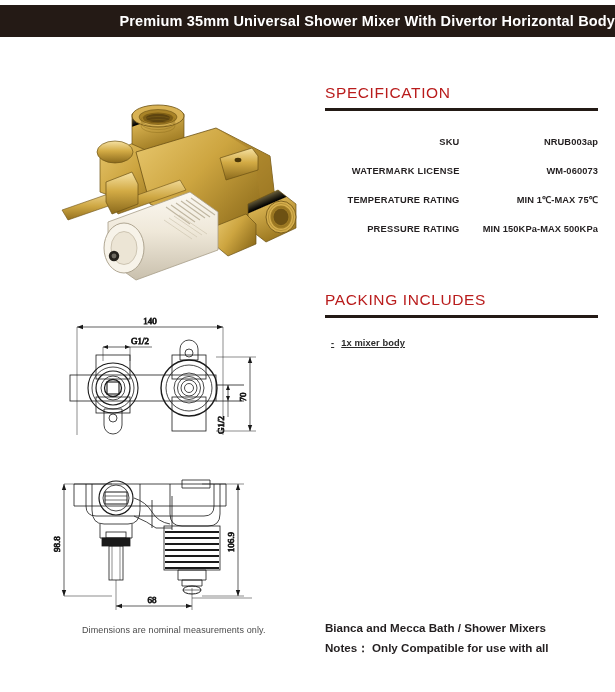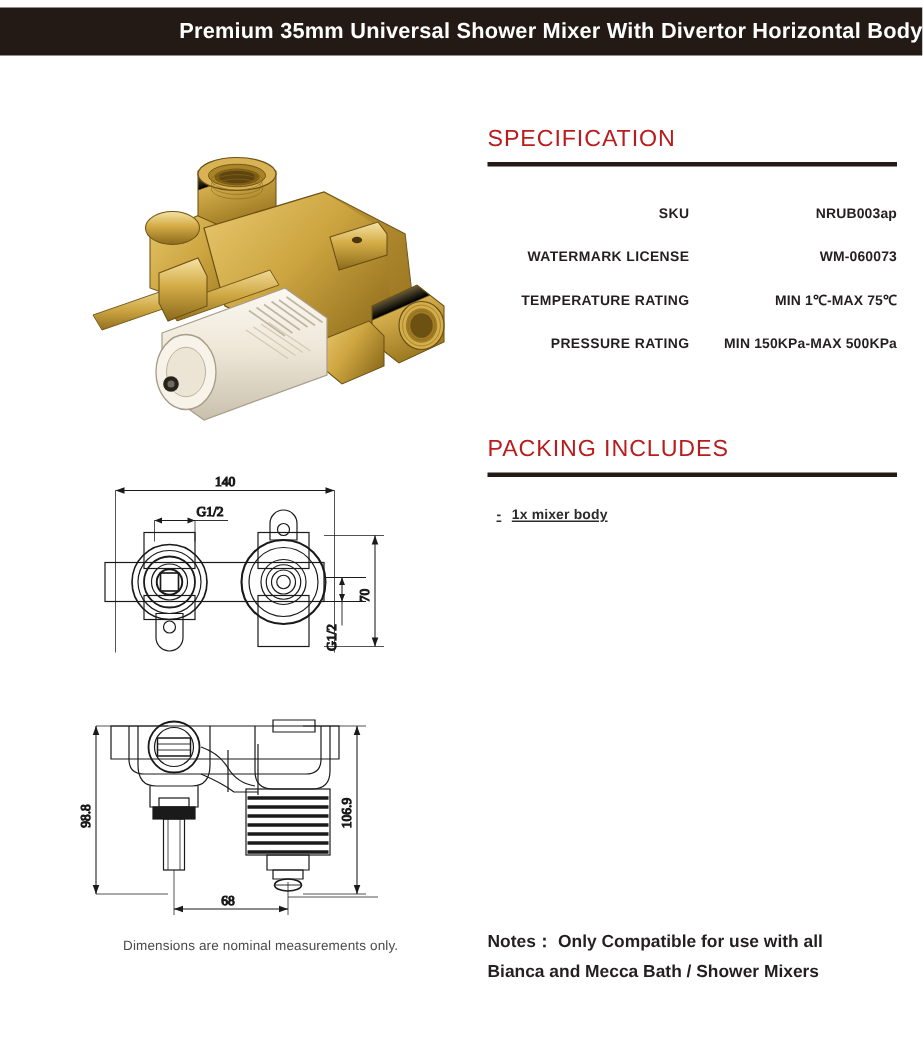--- a/index.html
+++ b/index.html
@@ -299,22 +299,22 @@
     <div class="section-rule"></div>
     <ul class="packing-list">
       <li>
         <span class="dash">-</span><span>1x mixer body</span>
       </li>
     </ul>
   </div>
 </div>
 
 <div class="notes">
+  <div>Bianca and Mecca Bath / Shower Mixers</div>
   <div>Notes： Only Compatible for use with all</div>
-  <div>Bianca and Mecca Bath / Shower Mixers</div>
 </div>
 
 <div class="drawing-top">
   <svg width="232" height="150" viewBox="0 0 232 150" xmlns="http://www.w3.org/2000/svg" stroke="#1a1a1a" fill="none" stroke-width="0.8">
 
     <g stroke-width="0.7">
       <line x1="25" y1="22" x2="171" y2="22"></line>
       <path d="M25 22 l6 -2.2 v4.4 z" fill="#1a1a1a" stroke="none"></path>
       <path d="M171 22 l-6 -2.2 v4.4 z" fill="#1a1a1a" stroke="none"></path>
       <line x1="25" y1="22" x2="25" y2="130" stroke-width="0.5" stroke-dasharray="0"></line>

